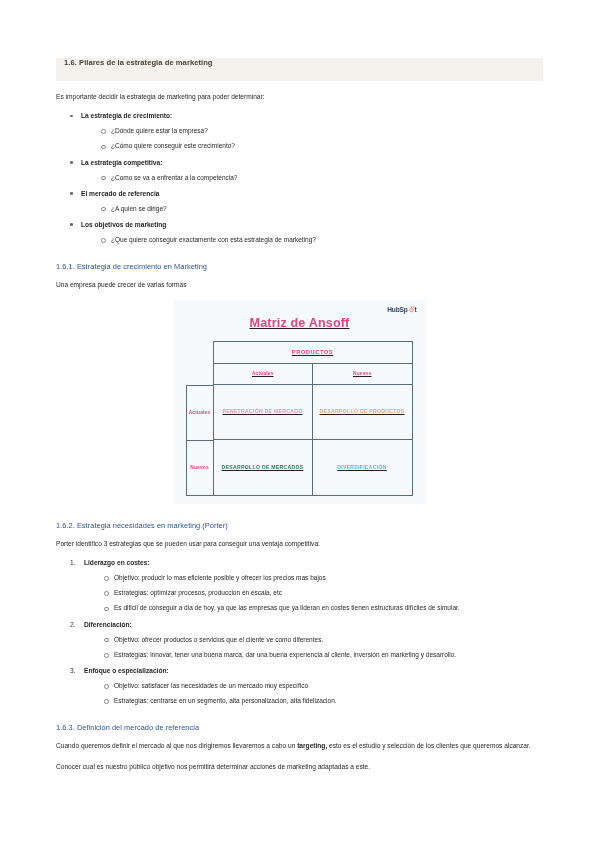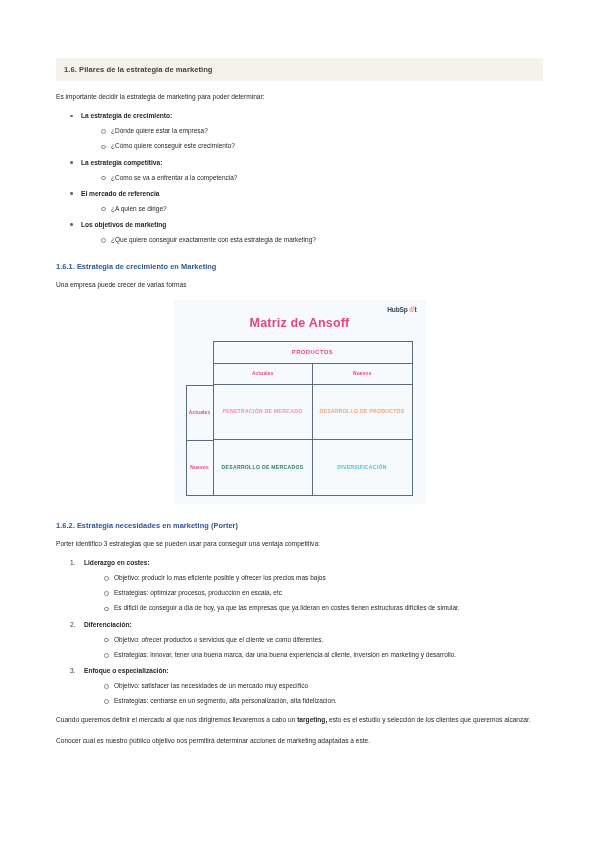--- a/index.html
+++ b/index.html
@@ -20,21 +20,20 @@
     background: #ffffff;
     padding: 0 56px;
   }
 
   
   .title-bar {
     margin-top: 58px;
     height: 23px;
     background: #f5f2ed;
     display: flex;
-    align-items: center;
     padding-left: 8px;
   }
   .title-bar .title-text {
     font-size: 7.6px;
     font-weight: bold;
     color: #4a3f35;
     letter-spacing: 0.05px;
   }
 
   
@@ -44,21 +43,21 @@
     color: #231f20;
     margin-top: 11px;
   }
   .para.tight { margin-top: 9px; }
 
   .para b { font-weight: bold; }
 
   
   h3.subhead {
     font-size: 7.4px;
-    font-weight: bold;
+    font-weight: normal;
     color: #2f5496;
     margin-top: 17px;
     letter-spacing: 0.05px;
   }
 
   
   ul.lvl1 {
     list-style: none;
     margin-top: 9px;
     padding-left: 14px;
@@ -136,20 +135,21 @@
     border: 0.7px solid #8a8a8a;
     border-radius: 50%;
     background: transparent;
   }
 
   
   .figure-wrap {
     margin-top: 10px;
     display: flex;
     justify-content: center;
+    text-decoration: underline;
   }
   .ansoff {
     position: relative;
     width: 252px;
     height: 204px;
     background: #f7fafc;
     padding: 8px 12px 10px 12px;
   }
   .ansoff-logo {
     position: absolute;
@@ -369,18 +369,19 @@
     </li>
     <li>
       <span>Enfoque o especialización:</span>
       <ul class="lvl2">
         <li>Objetivo: satisfacer las necesidades de un mercado muy específico</li>
         <li>Estrategias: centrarse en un segmento, alta personalización, alta fidelizacion.</li>
       </ul>
     </li>
   </ol>
 
+  <h3 class="subhead">1.6.3. Definición del mercado de referencia</h3>
   <p class="para tight">
     <span>Cuando queremos definir el mercado al que nos dirigiremos llevaremos a cabo un </span><b>targeting,</b><span> esto es el estudio y selección de los clientes que queremos alcanzar.</span>
   </p>
   <p class="para">Conocer cual es nuestro público objetivo nos permitirá determinar acciones de marketing adaptadas a este.</p>
 
 </div>
 
 </body></html>

